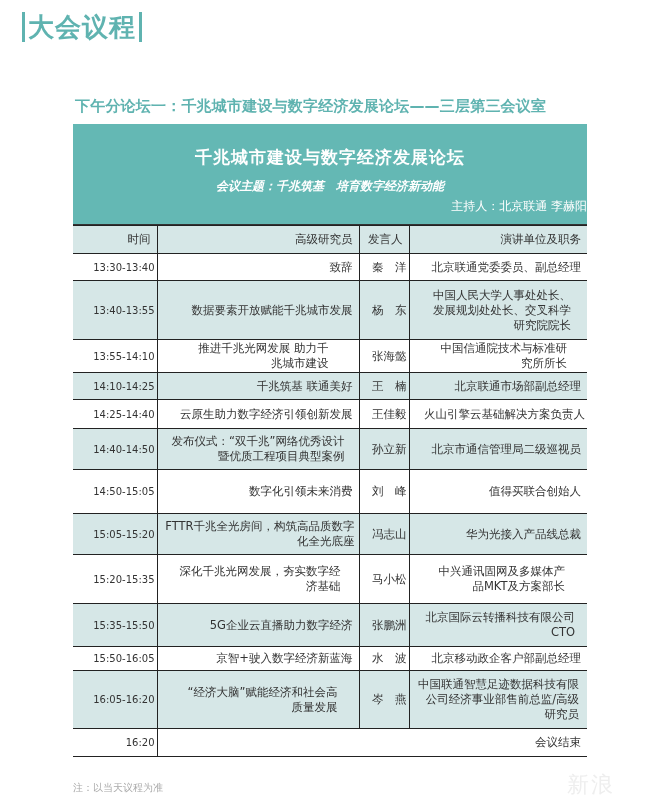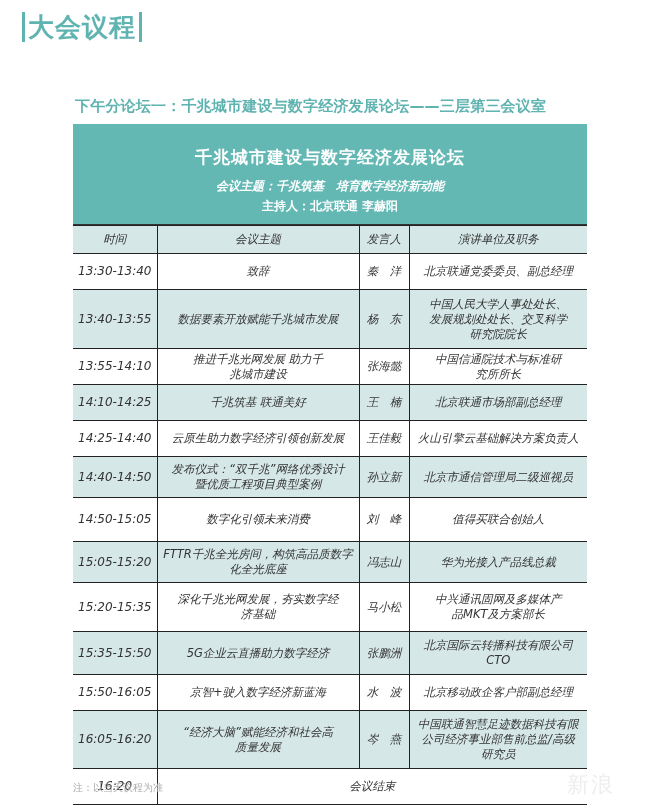--- a/index.html
+++ b/index.html
@@ -32,39 +32,39 @@
       background: #64b8b4; height: 101px; color: #fff; text-align: center;
       border-bottom: 1.5px solid #333;
     }
     .forum-header .title {
       padding-top: 22px; font-size: 17px; font-weight: bold; letter-spacing: 1px;
     }
     .forum-header .theme {
       margin-top: 9px; font-size: 12px; font-weight: bold; font-style: italic;
     }
     .forum-header .host {
-      margin-top: 3px; font-size: 12px; font-weight: bold;
+      margin-top: 3px; font-size: 12px; font-weight: normal; text-align: right;
     }
 
     table {
       width: 514px; border-collapse: collapse; table-layout: fixed;
       font-size: 11.5px; color: #333;
     }
     col.c1 { width: 84px; }
     col.c2 { width: 202px; }
     col.c3 { width: 50px; }
     col.c4 { width: 178px; }
     th, td {
       border-top: 1.2px solid #222; border-bottom: 1.2px solid #222;
-      border-left: 1.2px solid #222; text-align: center; vertical-align: middle;
-      padding: 1px 6px; line-height: 15px; font-weight: normal; font-style: italic;
+      border-left: 1.2px solid #222; text-align: right; vertical-align: middle;
+      padding: 1px 6px; line-height: 15px; font-weight: normal;
     }
     th:first-child, td:first-child { border-left: none; }
     tr.shade td, tr.shade th { background: #d6e7e7; }
-    td.time { font-size: 12px; padding: 10px 2px; }
+    td.time { font-size: 10px; padding: 1px 2px; }
     td.speaker { padding: 1px 2px; }
 
     .note {
       position: absolute; left: 73px; top: 781px;
       font-size: 10px; color: #aaa;
     }
     .watermark {
       position: absolute; left: 567px; top: 770px;
       font-size: 22px; color: #eeeeee; letter-spacing: 2px;
       font-family: "DejaVu Serif", serif;
@@ -90,21 +90,21 @@
   <table>
     <colgroup>
         <col class="c1">
         <col class="c2">
         <col class="c3">
         <col class="c4">
       </colgroup>
     <thead>
       <tr class="shade" style="height:28px">
         <th>时间</th>
-        <th>会议主题</th>
+        <th>高级研究员</th>
         <th>发言人</th>
         <th>演讲单位及职务</th>
       </tr>
     </thead>
     <tbody>
       <tr style="height:27px">
         <td class="time">13:30-13:40</td>
         <td>致辞</td>
         <td class="speaker">秦　洋</td>
         <td>北京联通党委委员、副总经理</td>

